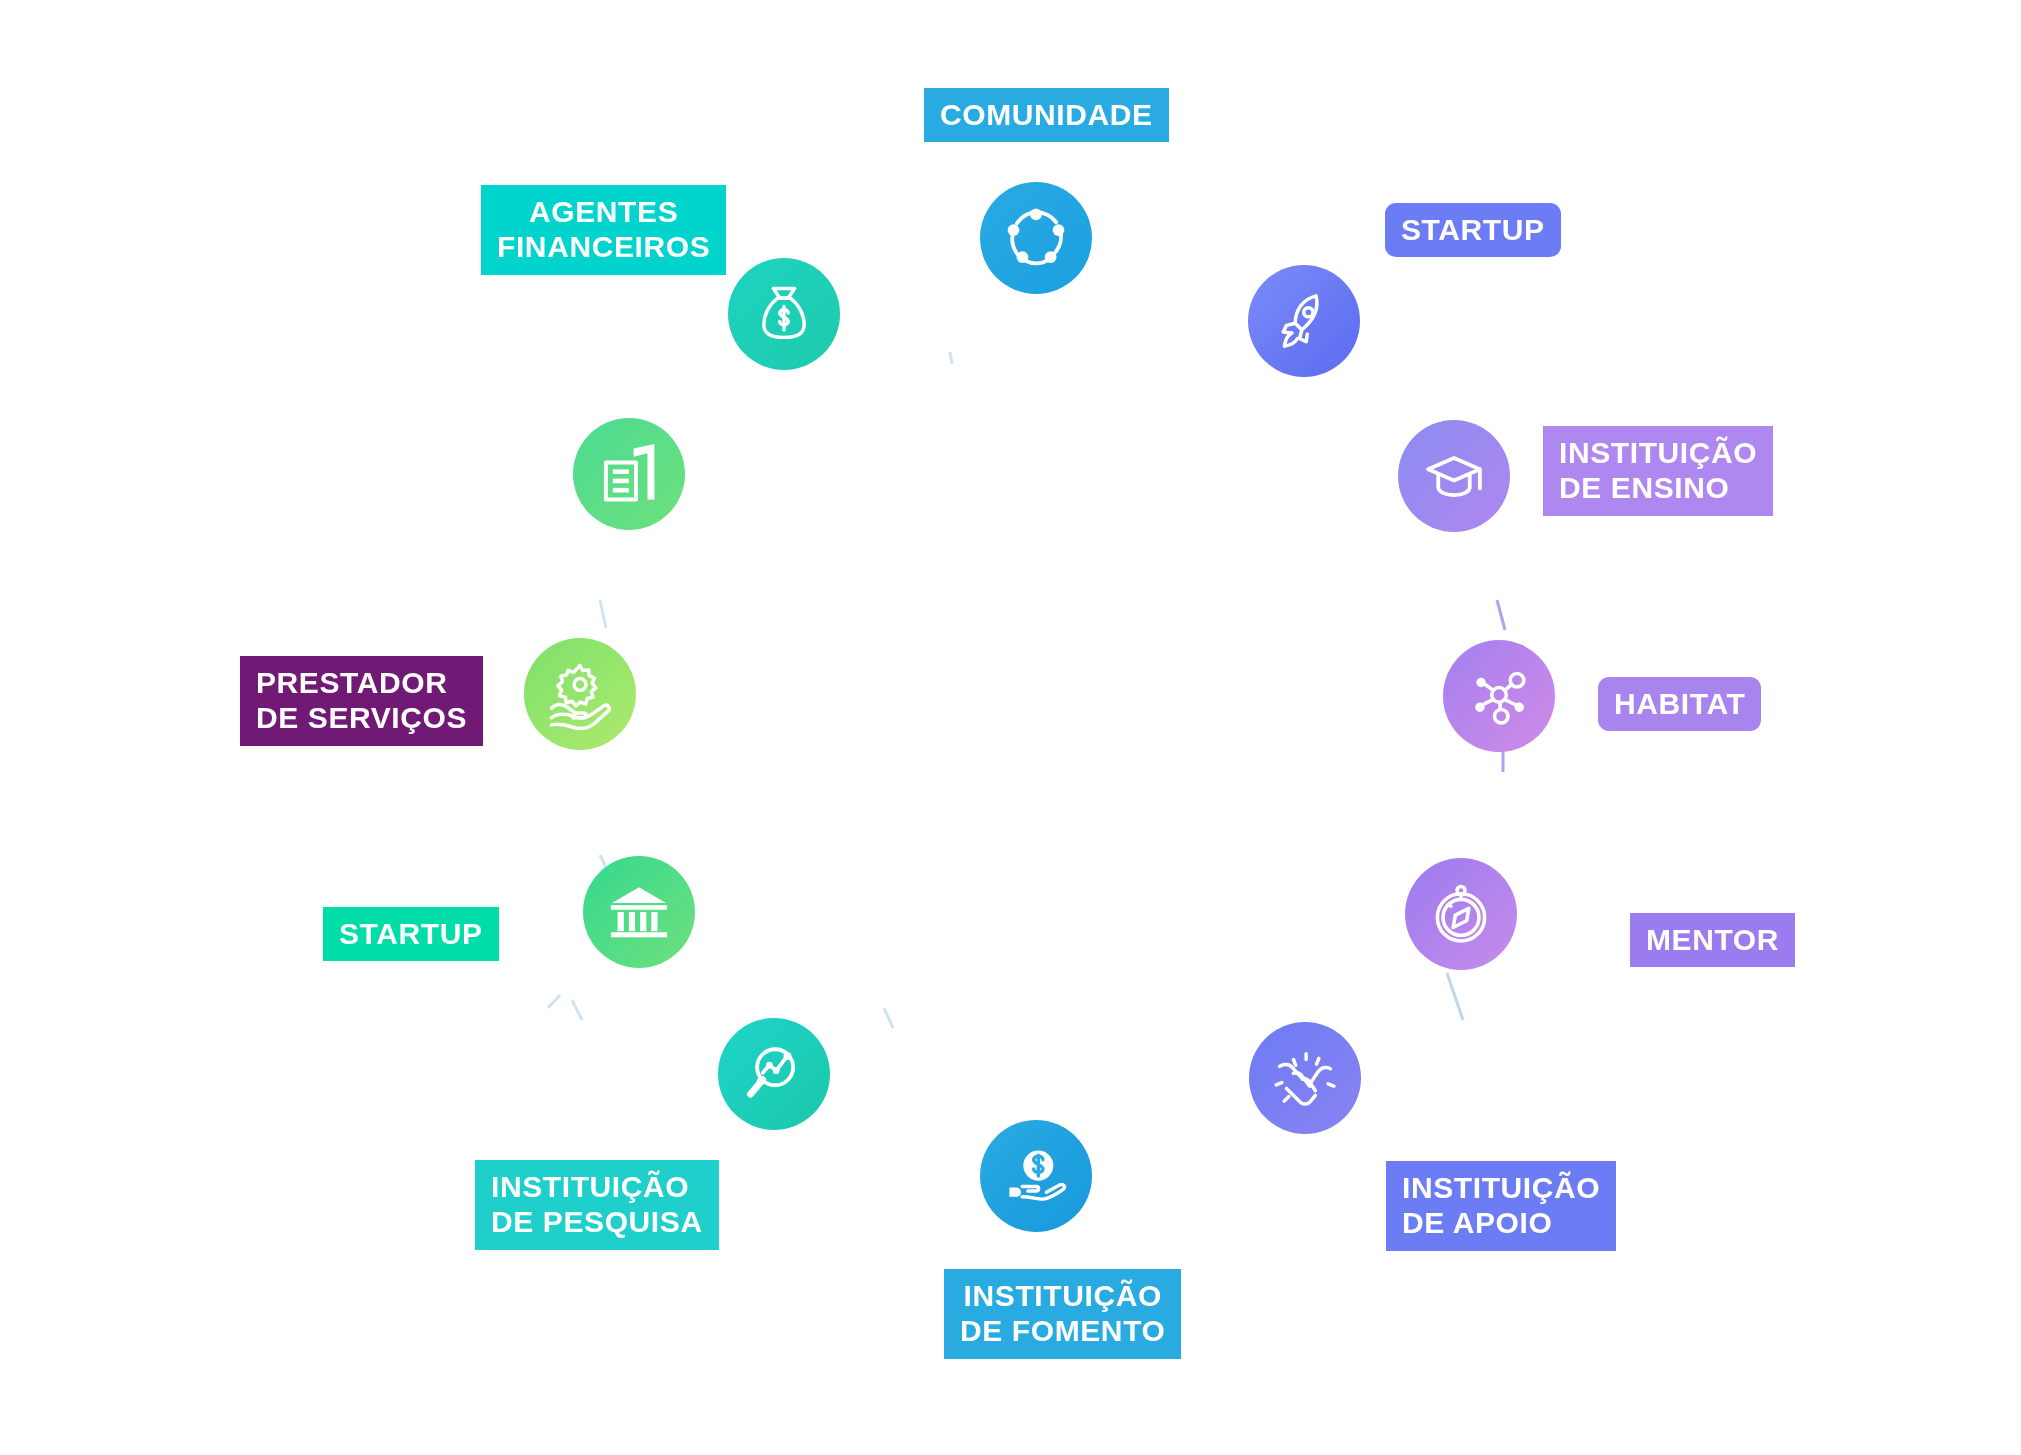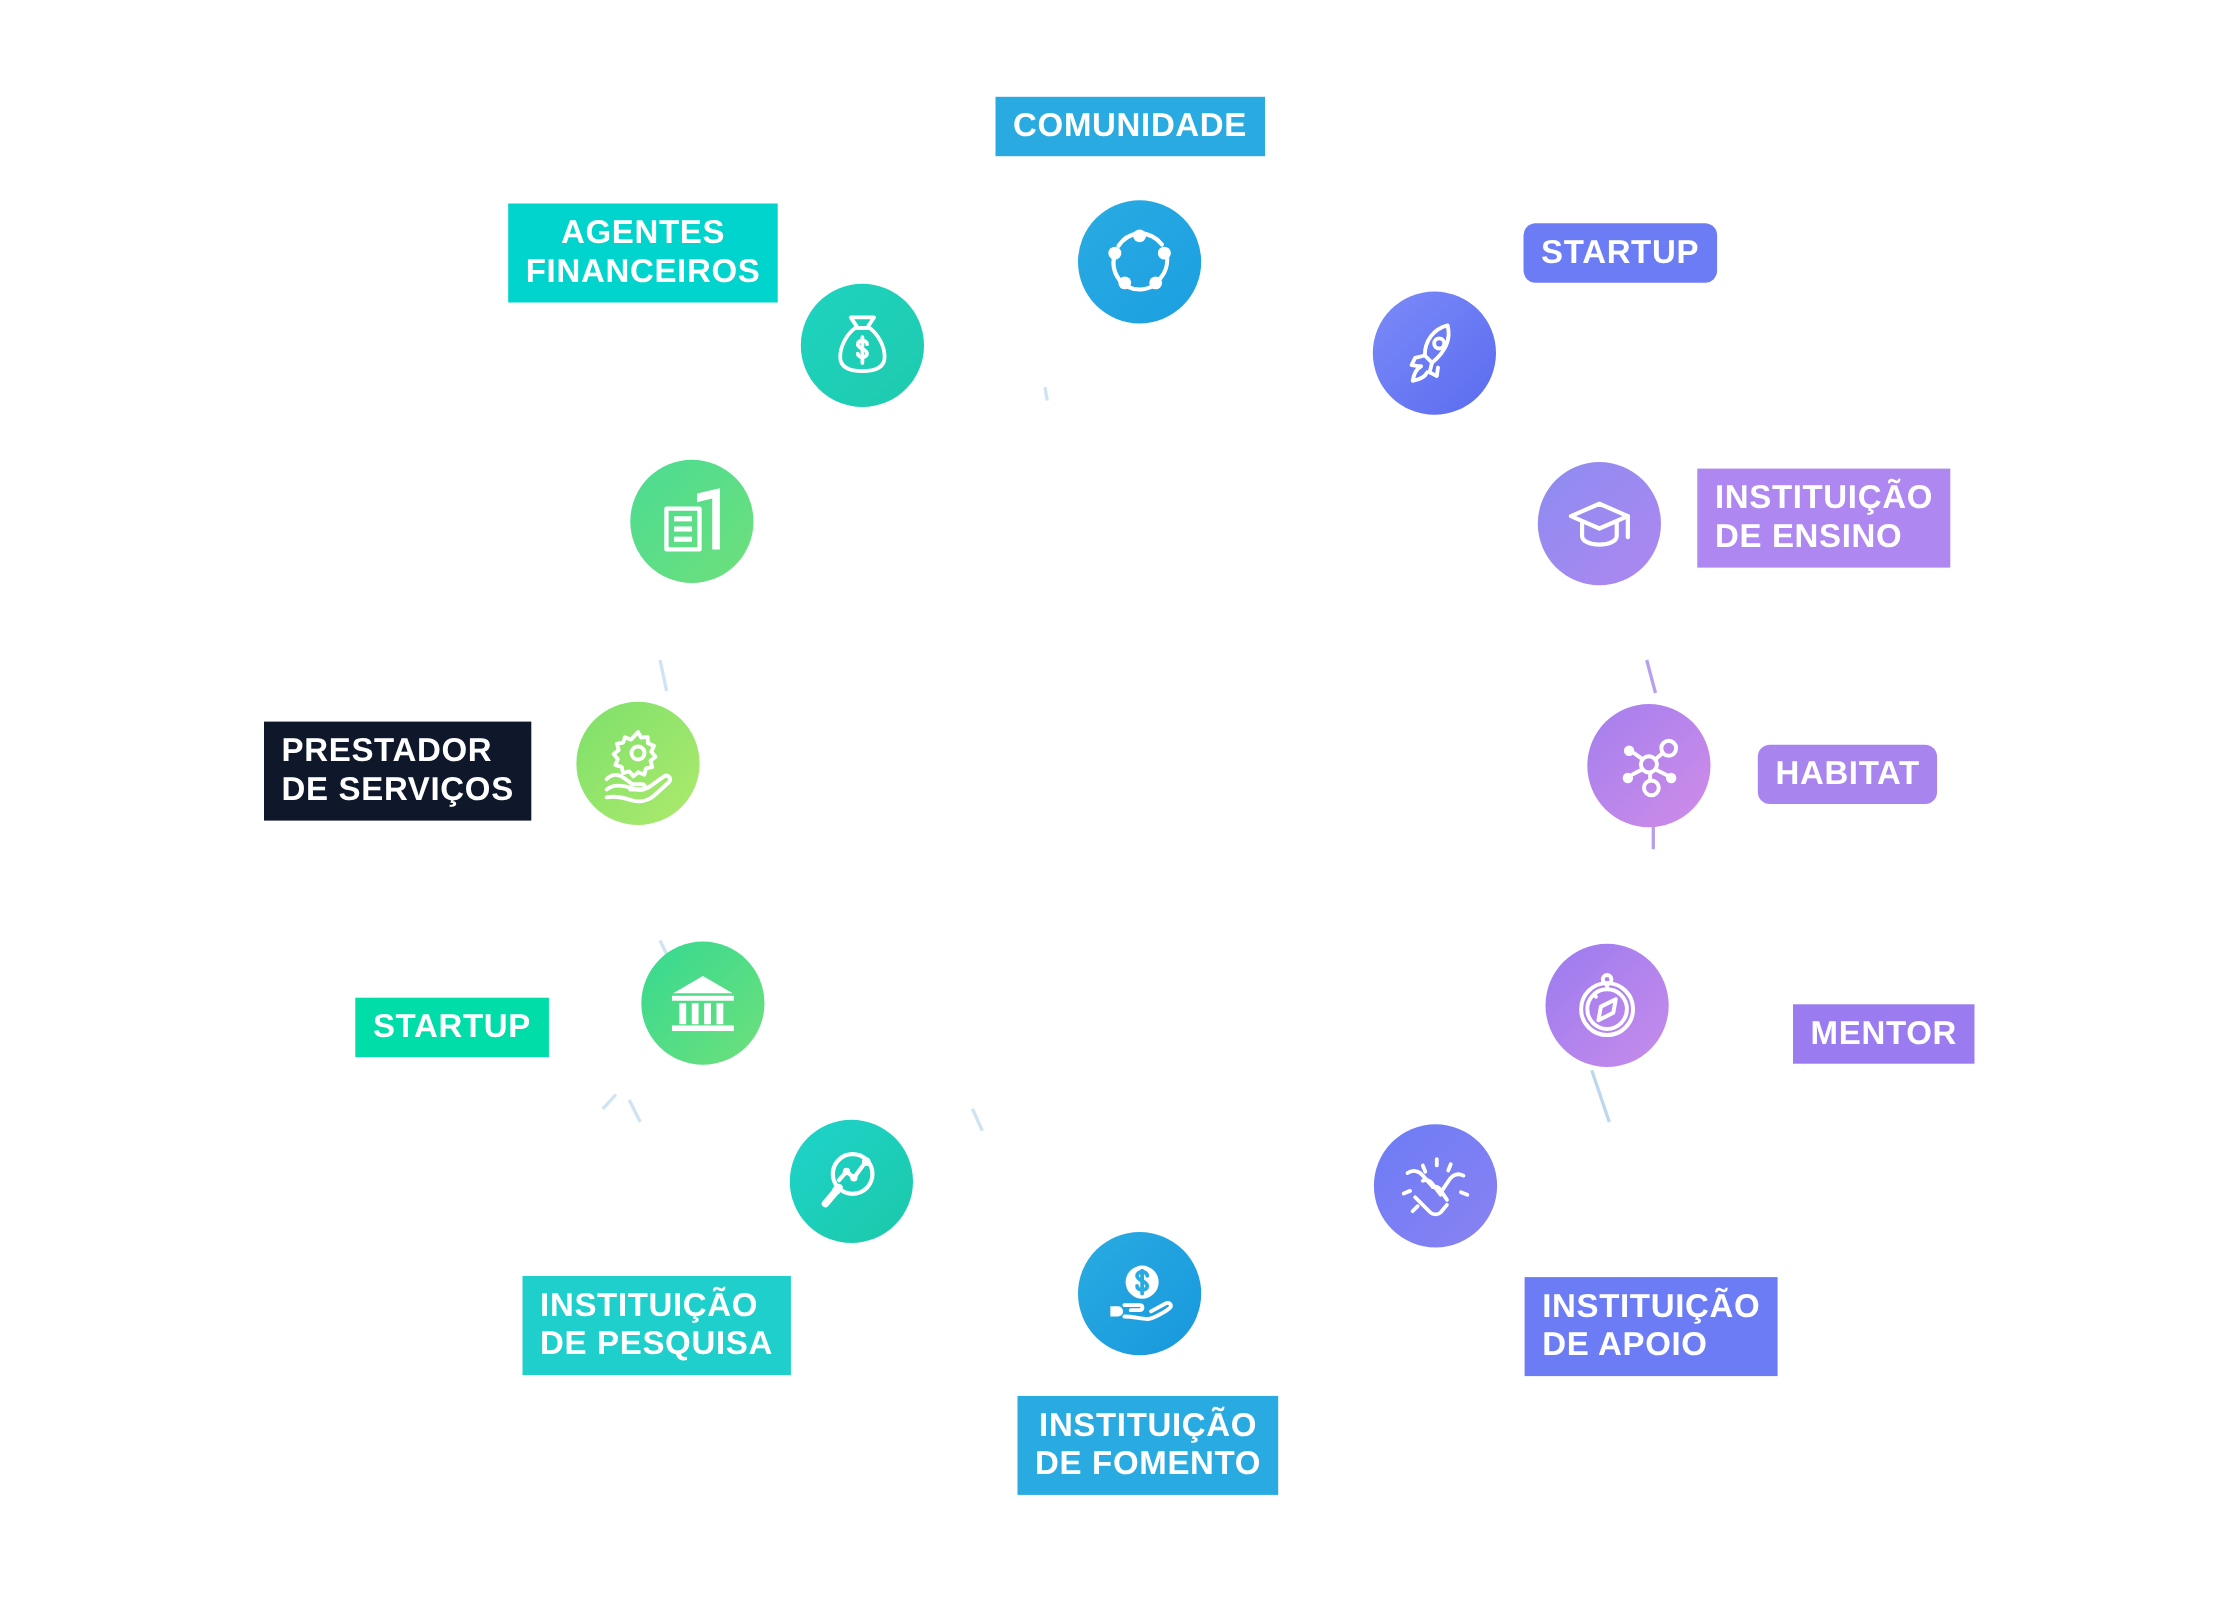--- a/index.html
+++ b/index.html
@@ -25,21 +25,21 @@
     color: #ffffff;
     font-weight: bold;
     font-size: 30px;
     letter-spacing: 0.6px;
     line-height: 1.18;
     padding: 9px 16px 10px 16px;
     white-space: pre-line;
     text-align: left;
     box-sizing: border-box;
   }
-  .label.center { text-align: center; }
+  .label.center { text-align: center; margin-left: 19px; }
   .icon-circle {
     border-radius: 50%;
     display: flex;
     align-items: center;
     justify-content: center;
     flex: none;
     position: relative;
   }
   .icon-circle svg {
     display: block;
@@ -201,21 +201,21 @@
       <rect x="7" y="26" width="50" height="4" fill="#fff" stroke="none"></rect>
       <rect x="13" y="32" width="5.5" height="17" fill="#fff" stroke="none"></rect>
       <rect x="23" y="32" width="5.5" height="17" fill="#fff" stroke="none"></rect>
       <rect x="33" y="32" width="5.5" height="17" fill="#fff" stroke="none"></rect>
       <rect x="43" y="32" width="5.5" height="17" fill="#fff" stroke="none"></rect>
       <rect x="7" y="50" width="50" height="4.5" fill="#fff" stroke="none"></rect>
     </svg>
   </div>
 
   <div class="node" style="left:240px; top:656px;">
-    <div class="label" style="background:#0f172a;">PRESTADOR
+    <div class="label" style="background:#701a75;">PRESTADOR
 DE SERVIÇOS</div>
   </div>
   <div class="icon-circle" style="left:524px; top:638px; position:absolute; width:112px; height:112px;
               background:linear-gradient(135deg,#7DE06B,#AEEA6C);">
     <svg width="76" height="76" viewBox="0 0 64 64" fill="none" stroke="#fff" stroke-width="3" stroke-linejoin="round" stroke-linecap="round">
       <path d="M32 8l2.4 4.3 4.9-.6.4 4.9 4.5 2-2 4.5 3.2 3.8-3.8 3.1 1.3 4.8-4.8 1-1.3 4.8-4.6-1.8-3.8 3.1-3.1-3.8-4.8 1.3-1-4.8-4.8-1.3 1.8-4.6-3.1-3.8 3.8-3.1-1.3-4.8 4.8-1L22 12l4.6 1.8z"></path>
       <circle cx="32" cy="24" r="5"></circle>
       <path d="M8 44c4-4 9-4 13-1l7 5h7c3 0 3 4 0 4h-9"></path>
       <path d="M8 52c6-5 14-3 20-1 5 2 10 1 14-2l10-7c3-2 6 2 4 4l-12 11c-5 4-12 5-18 3-6-2-13-3-18-2"></path>
     </svg>

